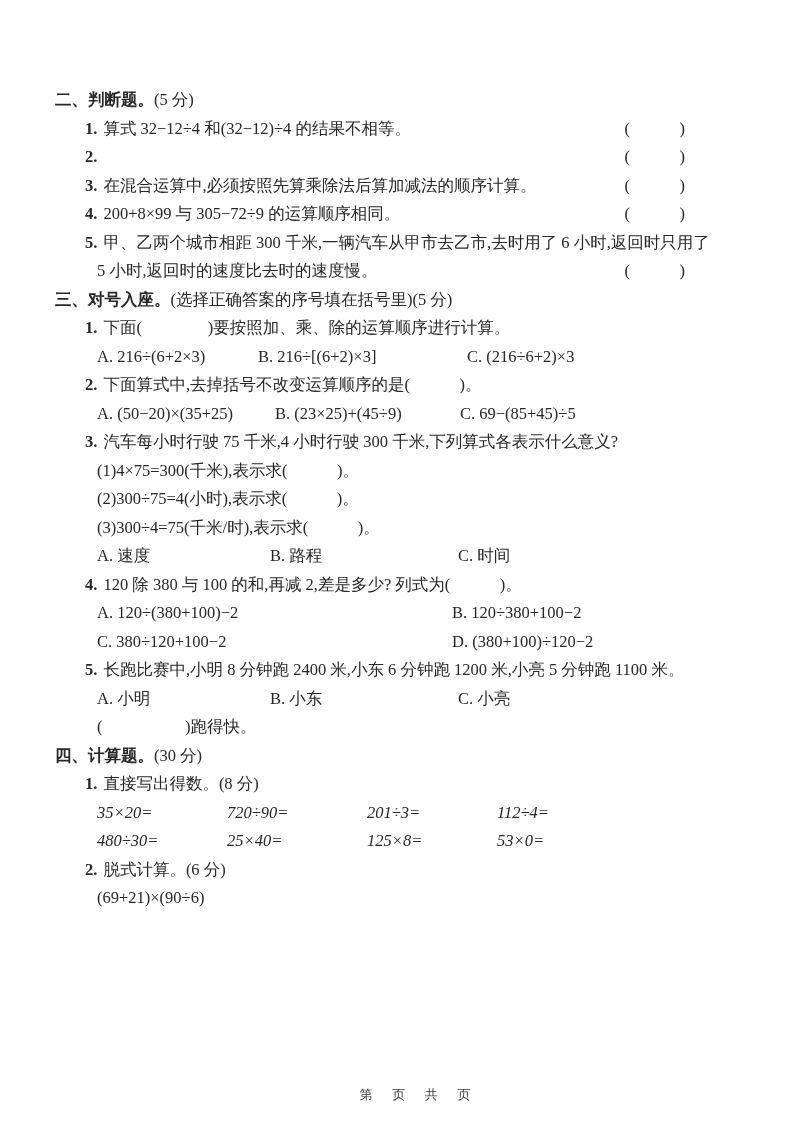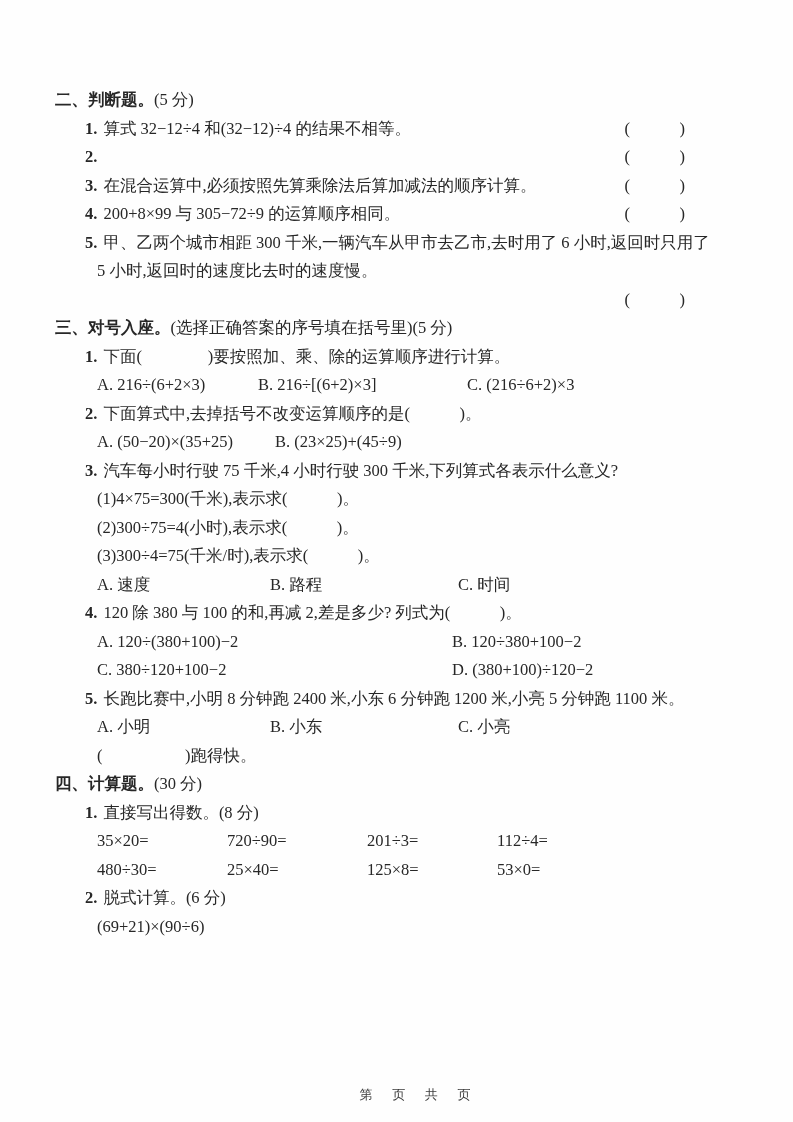--- a/index.html
+++ b/index.html
@@ -10,28 +10,28 @@
     font-family: "Liberation Serif", "DejaVu Serif", serif;
     color: #272727;
   }
   .page { position: relative; width: 793px; height: 1122px; overflow: hidden; background: #fefefe; }
   .content { position: absolute; left: 55px; top: 86px; width: 636px; font-size: 16.5px; }
   .line { line-height: 28.5px; white-space: nowrap; }
   .flexline { display: flex; }
   .b { font-weight: bold; }
   .qno { font-weight: bold; padding-right: 6px; flex: none; }
   .qline { padding-left: 30px; }
-  .subline { padding-left: 42px; flex-direction: column; }
+  .subline { padding-left: 42px; }
   .bracket { margin-left: auto; padding-right: 6px; flex: none; }
   .opts { display: grid; margin-left: 42px; }
   .g1 { grid-template-columns: 161px 209px 1fr; }
   .g2 { grid-template-columns: 178px 185px 1fr; }
   .g3 { grid-template-columns: 173px 188px 1fr; }
   .g4 { grid-template-columns: 355px 1fr; }
-  .calc-row { display: grid; grid-template-columns: 130px 140px 130px 1fr; margin-left: 42px; }
+  .calc-row { display: grid; grid-template-columns: 130px 140px 130px 1fr; margin-left: 42px; font-style: italic; }
   .prob-row { display: grid; grid-template-columns: 311px 1fr; margin-left: 42px; }
   .footer {
     position: absolute; top: 1086px; left: 0; width: 100%;
     text-align: center; font-size: 13px; letter-spacing: 8px; color: #3c3c3c;
     font-family: "Liberation Sans", "DejaVu Sans", sans-serif;
     padding-left: 45px;
   }
 </style>
 </head>
 <body>
@@ -87,20 +87,21 @@
         <span>C. (216÷6+2)×3</span>
       </div>
 
       <div class="line flexline qline">
         <span class="qno">2.</span>
         <span>下面算式中,去掉括号不改变运算顺序的是(　　　)。</span>
       </div>
       <div class="line opts g2">
         <span>A. (50−20)×(35+25)</span>
         <span>B. (23×25)+(45÷9)</span>
+        <span>C. 69−(85+45)÷5</span>
       </div>
 
       <div class="line flexline qline">
         <span class="qno">3.</span>
         <span>汽车每小时行驶 75 千米,4 小时行驶 300 千米,下列算式各表示什么意义?</span>
       </div>
       <div class="line subline">(1)4×75=300(千米),表示求(　　　)。</div>
       <div class="line subline">(2)300÷75=4(小时),表示求(　　　)。</div>
       <div class="line subline">(3)300÷4=75(千米/时),表示求(　　　)。</div>
       <div class="line opts g3">

